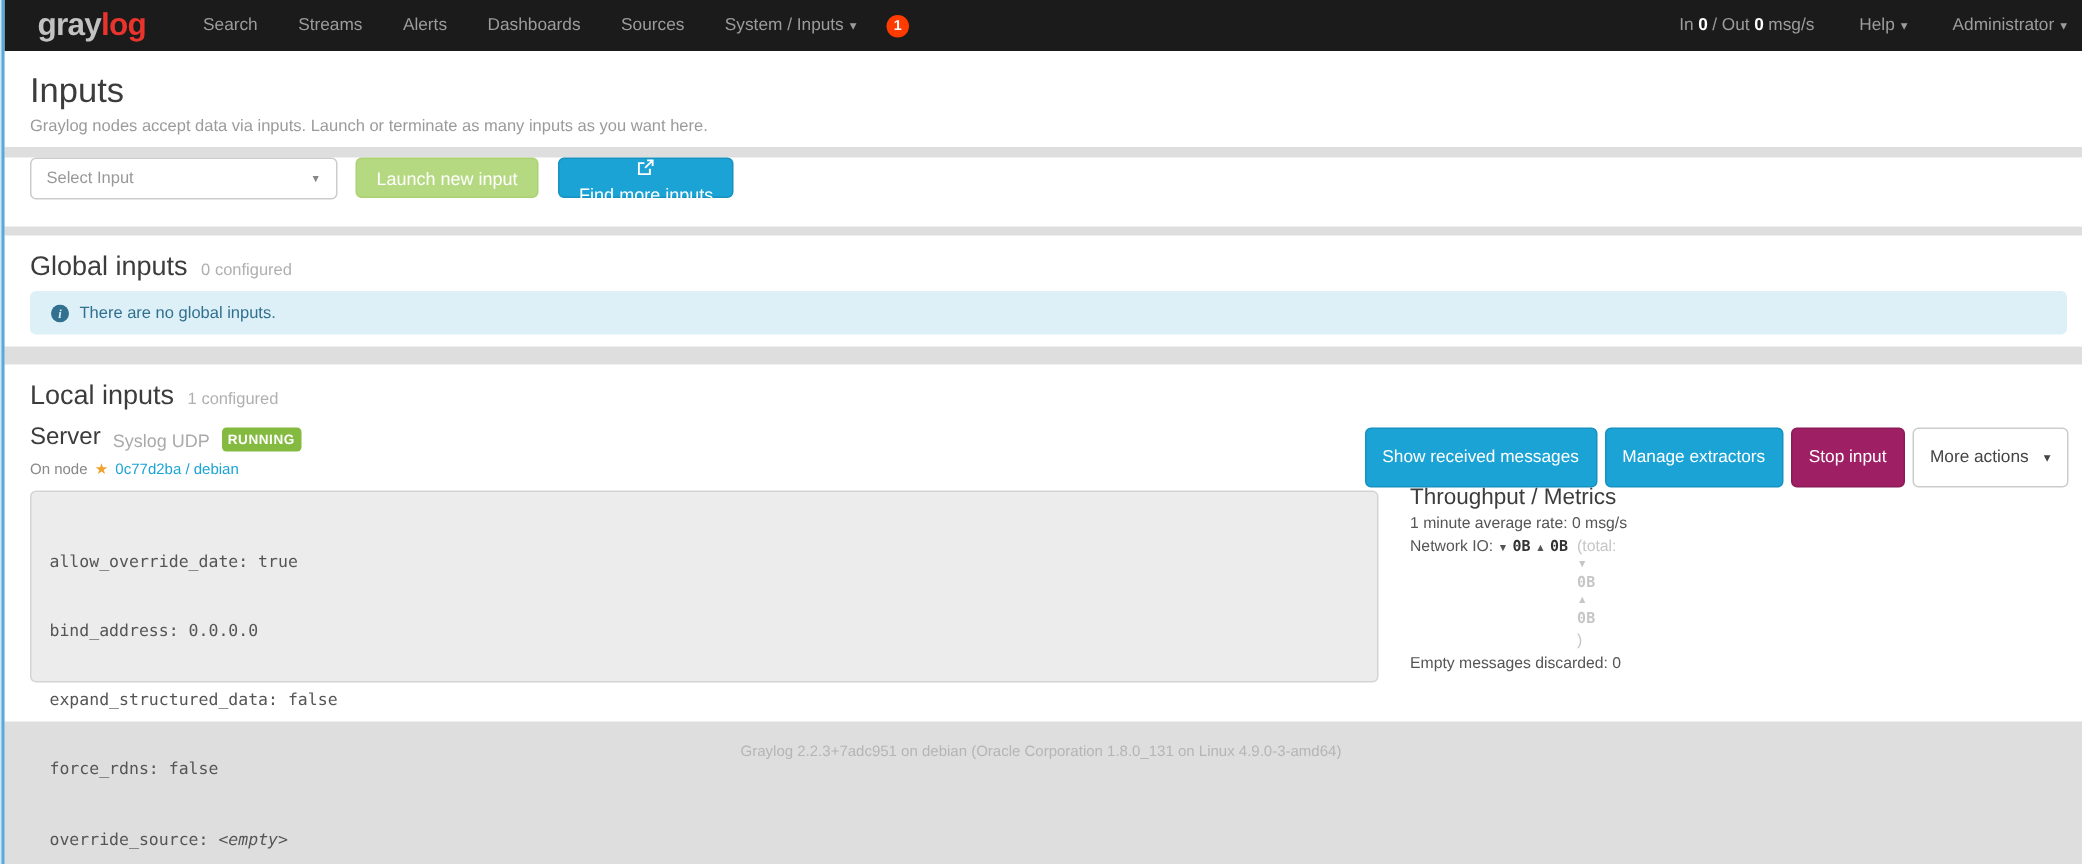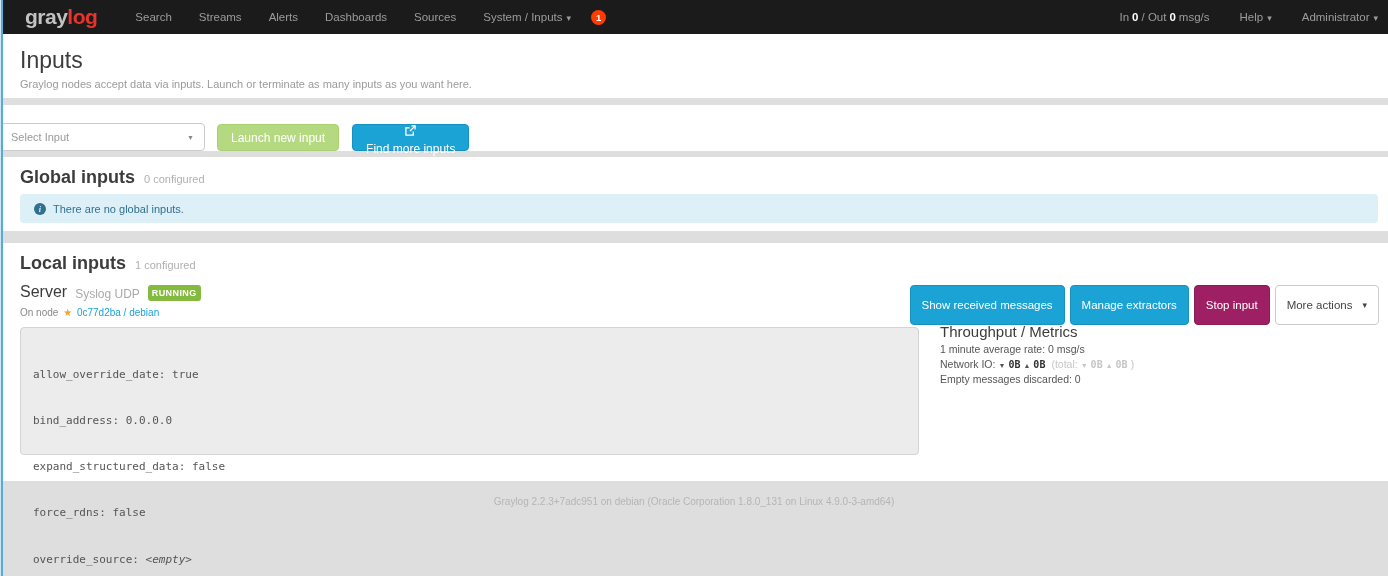--- a/index.html
+++ b/index.html
@@ -31,42 +31,42 @@
     min-width:15px; height:15px; padding:0 3px;
     font-size:9.5px; font-weight:bold; line-height:15px; text-align:center;
     margin-left:20px; cursor:pointer;
   }
   .nav-right { margin-left:auto; display:flex; align-items:center; gap:30px; margin-right:10px; font-size:11.5px; color:#9c9c9c; }
   .nav-thru { display:inline-flex; gap:3px; align-items:flex-end; }
   .nav-thru b { color:#ffffff; }
   
   .row { position:absolute; left:0; right:0; background:#ffffff; }
   #row-header { top:34px;  height:64px; }
-  #row-launch { top:105px; height:46px; display:flex; align-items:flex-end; }
+  #row-launch { top:105px; height:46px; display:flex; align-items:flex-start; padding-left:20px; }
   #row-global { top:157px; height:74px; }
   #row-local  { top:243px; height:238px; }
 
   .h1 { margin:13px 0 0 20px; font-size:23px; color:#3c3c3c; font-weight:400; }
   .page-desc { margin:4px 0 0 20px; font-size:11px; color:#9b9b9b; }
 
   .select-box {
     width:205px; height:28px; border:1px solid #cccccc; border-radius:4px;
     background:#fff; display:flex; align-items:center; justify-content:space-between;
     padding:0 10px; font-size:11px; color:#999; cursor:pointer;
   }
   .select-caret { font-size:7px; color:#888; }
   .btn {
     height:27px; border-radius:4px; font-size:12px; color:#fff;
     display:inline-flex; align-items:center; gap:6px; padding:0 13px;
     border:1px solid transparent; cursor:pointer; white-space:nowrap;
   }
   .btn-launch { background:#b5d980; border-color:#abd172; margin-left:12px; cursor:default; }
   .btn-find   { background:#1ba3d6; border-color:#1791bf; margin-left:13px;flex-direction:column; }
 
-  .sec-title { display:inline-block; margin:10px 0 0 20px; font-size:18px; color:#3c3c3c; font-weight:700; }
+  .sec-title { display:inline-block; margin:10px 0 0 20px; font-size:18px; color:#3c3c3c; font-weight:400; }
   .sec-count { font-size:11px; color:#b0b0b0; margin-left:9px; }
   .alert-info {
     position:absolute; left:20px; right:10px; top:37px; height:29px;
     background:#ddf0f8; border-radius:4px;
     display:flex; align-items:center; gap:7px; padding-left:14px;
     font-size:11px; color:#31708f;
   }
   .info-icon { display:inline-flex; }
 
   .input-name-row { margin:9px 0 0 20px; display:flex; align-items:flex-end; gap:8px; }
@@ -95,21 +95,21 @@
     font-family:"DejaVu Sans Mono", monospace; font-size:11px; color:#555;
     line-height:15.4px; white-space:pre;
   }
   .cfg-em { font-style:italic; }
 
   .metrics { position:absolute; left:940px; top:80px; }
   .metrics-title { font-size:15px; color:#3c3c3c; font-weight:400; }
   .metric-line { font-size:10.5px; color:#555; margin-top:3px; display:flex; align-items:baseline; gap:3px; }
   .mono-b { font-family:"DejaVu Sans Mono", monospace; font-weight:bold; font-size:10px; color:#333; }
   .net-arrow { font-size:7px; color:#555; }
-  .total-grp { color:#c6c6c6; display:inline-flex; gap:3px; align-items:baseline; margin-left:3px; }
+  .total-grp { color:#c6c6c6; display:inline-flex; gap:3px; align-items:baseline; margin-left:3px;flex-direction:column; }
   .total-grp .mono-b, .total-grp .net-arrow { color:#c6c6c6; }
 
   .footer { position:absolute; top:496px; left:0; width:100%; text-align:center;
             font-size:10px; color:#b5b5b5; }
 </style>
 </head>
 <body>
 
 <div class="left-strip"></div>
 

